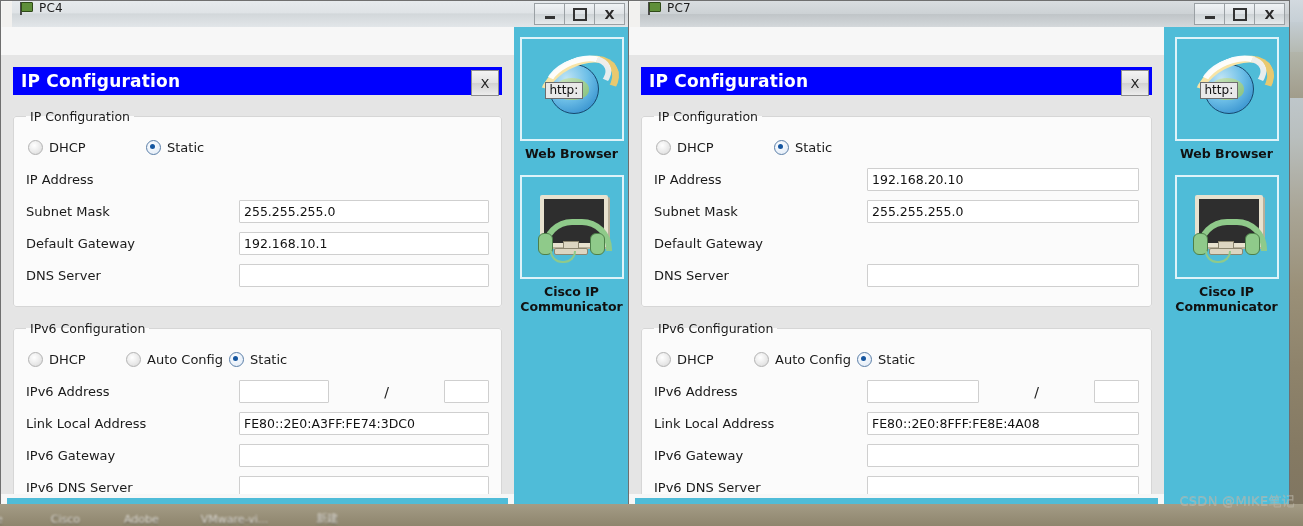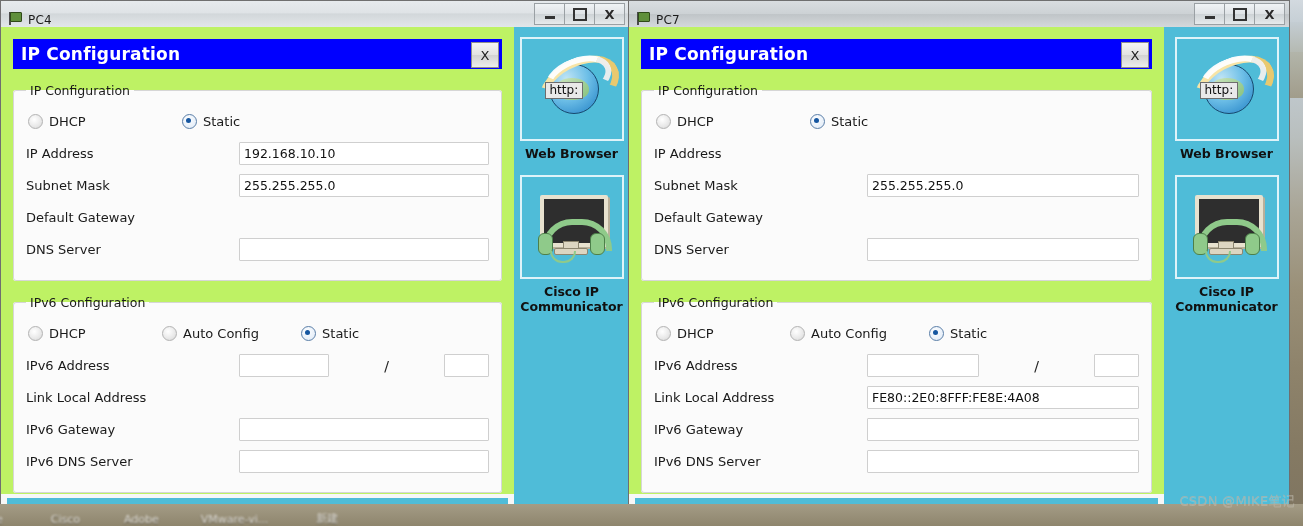--- a/index.html
+++ b/index.html
@@ -27,61 +27,61 @@
   .di.d0{margin-left:-4px;}
   .di.d1{margin-left:48px;}
   .di.d2{margin-left:44px;}
   .di.d3{margin-left:42px;}
   .di.d4{margin-left:48px;}
 
   
   .ptwin{position:absolute;background:#f2f1ef;
      border:1px solid #6f6f6f;
      box-shadow:0 0 0 1px rgba(255,255,255,.35) inset;}
-  .titlebar{height:26px;display:flex;align-items:flex-end;
+  .titlebar{height:26px;display:flex;align-items:flex-start;
      background:linear-gradient(to bottom,#e6eaed 0%,#dfe3e6 45%,#d2d7da 50%,#e2e6e9 100%);
-     border-bottom:1px solid #b5b5b5;position:relative;}
+     border-bottom:1px solid #b5b5b5;position:relative;margin-left:11px;}
   .titlebar.glassy{background:linear-gradient(to bottom,#d9dde0 0%,#cdd2d5 48%,#c0c5c8 52%,#d4d8db 100%);}
   .tb-icon{width:16px;height:16px;margin-left:6px;margin-right:5px;position:relative;flex:none;}
   .tb-icon .flag{position:absolute;left:3px;top:1px;width:10px;height:8px;
      background:#5f8f3a;border:1px solid #2f4a18;border-radius:1px;}
   .tb-icon .pole{position:absolute;left:2px;top:1px;width:2px;height:13px;background:#4a4a4a;}
   .tb-title{font-size:12px;color:#1b1b1b;letter-spacing:.2px;}
   .tb-btns{position:absolute;right:4px;top:2px;display:flex;gap:0;}
   .tb-btn{width:29px;height:20px;display:flex;align-items:center;justify-content:center;
      border:1px solid #9aa0a4;border-right:none;
      background:linear-gradient(to bottom,#f0f3f5,#dfe3e6 50%,#ced3d6 51%,#e6eaec);
      color:#2b2b2b;font-size:12px;}
   .tb-btn:last-child{border-right:1px solid #9aa0a4;}
   .tb-btn .min{width:10px;height:3px;background:#333;margin-top:6px;}
   .tb-btn .max{width:10px;height:9px;border:2px solid #333;}
   .tb-btn .cls{font-size:13px;font-weight:bold;line-height:1;}
 
   
   .winbody{position:absolute;left:0;right:0;top:26px;bottom:0;display:flex;background:#f7f7f7;}
-  .formcol{flex:1 1 auto;display:flex;flex-direction:column;background:#bef264;min-width:0;}
+  .formcol{flex:1 1 auto;display:flex;flex-direction:column;background:#e5e5e5;min-width:0;margin-top:28px;}
   .tealcol{flex:none;background:#4fbcd8;display:flex;flex-direction:column;align-items:center;
      padding-top:10px;}
 
   
   .ipc-head{margin:12px 12px 0 12px;height:30px;background:#0000ff;display:flex;align-items:center;
      position:relative;}
   .ipc-head .t{color:#fff;font-size:17px;font-weight:bold;margin-left:8px;letter-spacing:.2px;}
   .ipc-head .xbtn{position:absolute;right:3px;top:3px;width:26px;height:24px;
      background:linear-gradient(to bottom,#f4f4f4,#e2e2e2 50%,#d2d2d2 51%,#ececec);
      border:1px solid #8f8f8f;display:flex;align-items:center;justify-content:center;
      font-size:13px;color:#222;}
 
   .ipc-scroll{flex:1 1 auto;padding:0 12px;overflow:hidden;}
 
   fieldset.grp{border:1px solid #d6d6d6;border-radius:3px;margin:14px 0 0 0;padding:6px 12px 12px 12px;
      background:#fbfbfb;}
   fieldset.grp legend{font-size:12.5px;color:#1a1a1a;padding:0 4px;}
 
-  .radiorow{display:flex;align-items:center;height:26px;margin:4px 0 6px 2px;gap:36px;}
+  .radiorow{display:flex;align-items:center;height:26px;margin:4px 0 6px 2px;}
   .radio{display:flex;align-items:center;}
   .rdot{width:13px;height:13px;border-radius:50%;flex:none;margin-right:6px;
      background:radial-gradient(circle at 40% 35%,#ffffff,#e8e8e8 60%,#d2d2d2 100%);
      border:1px solid #b3b3b3;position:relative;}
   .rdot.on{background:radial-gradient(circle at 40% 35%,#ffffff,#eef4fb 45%,#dfe9f5 100%);
      border:1px solid #5b7fa8;}
   .rdot.on::after{content:"";position:absolute;left:3px;top:3px;width:5px;height:5px;border-radius:50%;
      background:#1556a0;}
   .rlabel{font-size:13px;color:#1a1a1a;}
 
@@ -195,28 +195,28 @@
               <span class="rdot"></span>
               <span class="rlabel">DHCP</span>
             </span>
             <span class="radio">
               <span class="rdot on"></span>
               <span class="rlabel">Static</span>
             </span>
           </div>
           <div class="frow">
             <span class="flabel" style="width:165px">IP Address</span>
-            <span class="fin">192.168.10.10</span>
           </div>
           <div class="frow">
             <span class="flabel" style="width:165px">Subnet Mask</span>
             <span class="fin">255.255.255.0</span>
           </div>
           <div class="frow">
             <span class="flabel" style="width:165px">Default Gateway</span>
+            <span class="fin">192.168.10.1</span>
           </div>
           <div class="frow">
             <span class="flabel" style="width:165px">DNS Server</span>
             <span class="fin"></span>
           </div>
         </fieldset>
 
         <fieldset class="grp">
           <legend>IPv6 Configuration</legend>
           <div class="radiorow">
@@ -234,20 +234,21 @@
             </span>
           </div>
           <div class="frow">
             <span class="flabel" style="width:165px">IPv6 Address</span>
             <span class="fin"></span>
             <span class="slash">/</span>
             <span class="fin prefix"></span>
           </div>
           <div class="frow">
             <span class="flabel" style="width:165px">Link Local Address</span>
+            <span class="fin">FE80::2E0:A3FF:FE74:3DC0</span>
           </div>
           <div class="frow">
             <span class="flabel" style="width:165px">IPv6 Gateway</span>
             <span class="fin"></span>
           </div>
           <div class="frow">
             <span class="flabel" style="width:165px">IPv6 DNS Server</span>
             <span class="fin"></span>
           </div>
         </fieldset>
@@ -323,20 +324,21 @@
               <span class="rdot"></span>
               <span class="rlabel">DHCP</span>
             </span>
             <span class="radio">
               <span class="rdot on"></span>
               <span class="rlabel">Static</span>
             </span>
           </div>
           <div class="frow">
             <span class="flabel" style="width:165px">IP Address</span>
+            <span class="fin">192.168.20.10</span>
           </div>
           <div class="frow">
             <span class="flabel" style="width:165px">Subnet Mask</span>
             <span class="fin">255.255.255.0</span>
           </div>
           <div class="frow">
             <span class="flabel" style="width:165px">Default Gateway</span>
           </div>
           <div class="frow">
             <span class="flabel" style="width:165px">DNS Server</span>

